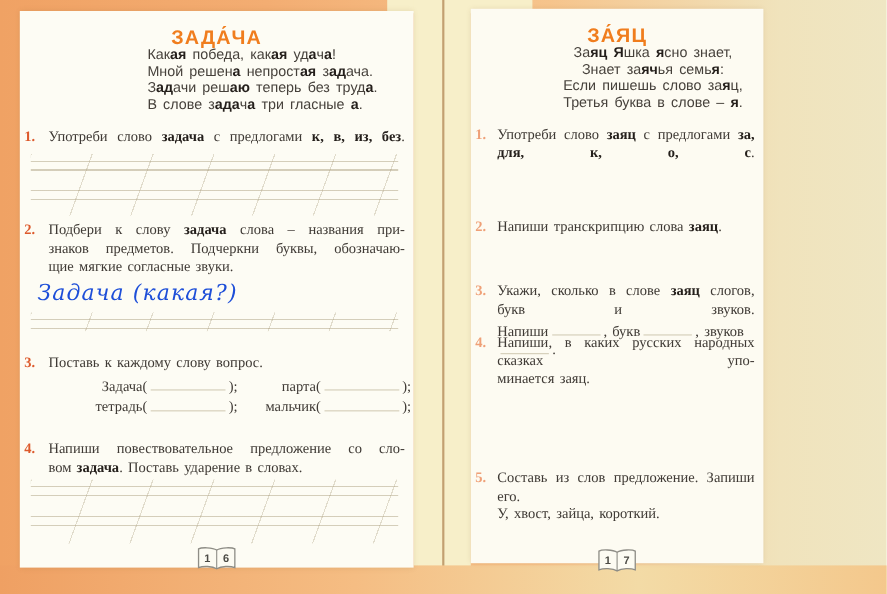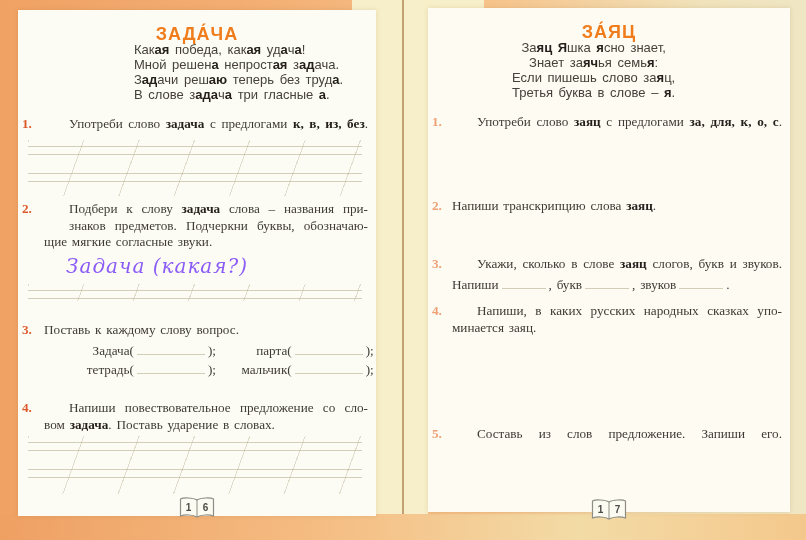--- a/index.html
+++ b/index.html
@@ -9,43 +9,43 @@
     background:linear-gradient(to right,#f0a264 0%,#f3ad72 30%,#f6c48c 62%,#f0e3bc 88%,#efe6c3 100%);
     font-family:"Liberation Serif", serif;
   }
   .top-strip{position:absolute;left:352px;top:0;width:132px;height:12px;background:#f7efc9;}
   .gutter{position:absolute;left:376px;top:0;width:52px;height:522px;background:#f7efc9;}
   .gutter::after{content:"";position:absolute;left:26px;top:0;width:2px;height:100%;background:#c2a071;}
   .bottom-band{position:absolute;left:0;right:0;bottom:0;height:26px;
     background:linear-gradient(to right,#efa063 0%,#f5bd83 40%,#f3dba6 72%,#f4c88c 100%);}
   .page{position:absolute;background:#fdfcf4;box-shadow:0 0 5px rgba(120,80,30,.15);}
   #left-page{left:18px;top:10px;width:358px;height:506px;}
-  #right-page{left:428px;top:8px;width:362px;height:504px;background:#fdfbf2;}
+  #right-page{left:428px;top:8px;width:266px;height:504px;background:#fdfbf2;}
   .title{position:absolute;top:14px;left:0;width:100%;margin:0;text-align:center;
     font:bold 18px "Liberation Sans", sans-serif;color:#f07d1d;letter-spacing:1px;}
   .poem{position:absolute;top:32px;font:13px/15px "Liberation Sans", sans-serif;color:#46413b;word-spacing:2px;}
   #left-page .poem{left:88px;margin-left:28px;}
   #right-page .poem{left:84px;text-align:center;}
   .poem b,.line b{font-weight:700;color:#241f1b;}
   .task{position:absolute;left:4px;right:8px;font:13.2px/16.5px "Liberation Serif", serif;color:#3f3a35;}
   .task .num{position:absolute;left:0;top:0;width:18px;font-weight:bold;}
   #left-page .num{color:#dd5a2c;}
   #right-page .num{color:#efa077;}
   .task .body{margin-left:22px;word-spacing:1.5px;}
   #right-page .task .body{margin-left:20px;}
   .line{min-height:16.5px;}
-  .line.j{text-align:justify;text-align-last:justify;margin-left:25px;}
+  .line.j{text-align:justify;text-align-last:justify;}
   .blank{display:inline-block;height:11px;border-bottom:1px solid #d3ccb6;margin:0 3px;}
   .write-area{position:absolute;left:10px;right:14px;
     background-image:
       repeating-linear-gradient(110deg, rgba(172,160,128,.35) 0 1px, transparent 1px 52px),
       repeating-linear-gradient(to bottom, transparent 0 6px, rgba(172,160,128,.5) 6px 7px, transparent 7px 14px, rgba(172,160,128,.5) 14px 15px, transparent 15px 27px);
   }
-  .handwriting{position:absolute;left:48px;font:italic 20px "DejaVu Serif", serif;
-    color:#8b5cf6;letter-spacing:1px;}
+  .handwriting{position:absolute;left:16px;font:italic 20px "DejaVu Serif", serif;
+    color:#1d4ed8;letter-spacing:1px;}
   .word-table{position:absolute;left:26px;right:8px;font:13.2px/18px "Liberation Serif", serif;color:#3f3a35;}
   .wrow{display:block;margin-bottom:1px;white-space:nowrap;}
   .wcell{display:inline-block;text-align:right;}
   .wcell .w{display:inline-block;width:58px;}
   .wcell.c1{width:172px;margin-right:10px;}
   .wcell .blank{width:68px;}
   .fill-line .blank{width:44px;}
   .page-icon{position:absolute;left:0;right:0;display:flex;justify-content:center;}
 </style>
 </head>
@@ -164,20 +164,21 @@
       <div class="body">
         <div class="line j"><span>Напиши, в каких русских народных сказках упо-</span></div>
         <div class="line"><span>минается заяц.</span></div>
       </div>
     </div>
 
     <div class="task" style="top:418px">
       <span class="num">5.</span>
       <div class="body">
         <div class="line j"><span>Составь из слов предложение. Запиши его.</span></div>
+        <div class="line"><span>У, хвост, зайца, короткий.</span></div>
       </div>
     </div>
 
     <div class="page-icon" style="top:490px">
       <svg width="38" height="24" viewBox="0 0 38 24">
         <path d="M19 4 C15 1.5, 5 1.5, 2.5 3 L2.5 20 C6.5 18.5, 15 18.5, 19 21 C23 18.5, 31.5 18.5, 35.5 20 L35.5 3 C33 1.5, 23 1.5, 19 4 Z" fill="#fcfbf2" stroke="#8e8d86" stroke-width="1.2"></path>
         <line x1="19" y1="4" x2="19" y2="21" stroke="#8e8d86" stroke-width="1"></line>
         <text x="10.5" y="15" font-size="10" font-weight="bold" font-family="Liberation Sans, sans-serif" fill="#4c4b45" text-anchor="middle">1</text>
         <text x="27.5" y="15" font-size="10" font-weight="bold" font-family="Liberation Sans, sans-serif" fill="#4c4b45" text-anchor="middle">7</text>
       </svg>

